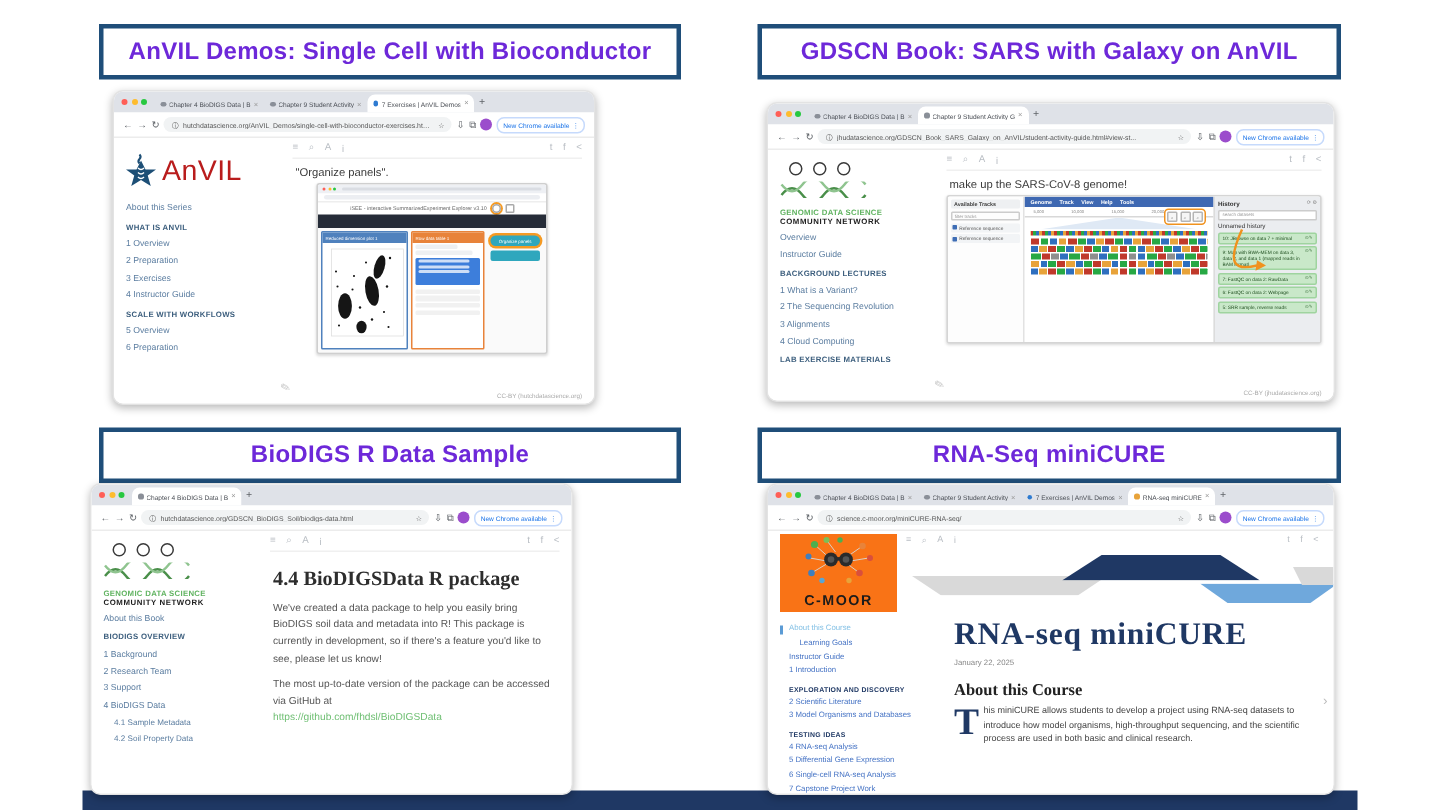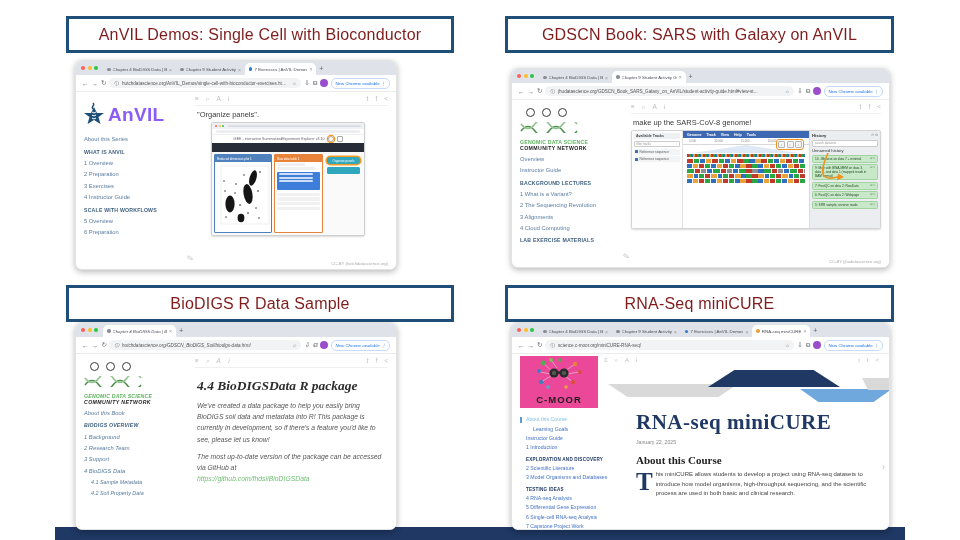--- a/index.html
+++ b/index.html
@@ -1,19 +1,19 @@
 <!DOCTYPE html>
 <html><head>
 <meta charset="utf-8">
 <style>
   html,body{margin:0;padding:0;width:960px;height:540px;background:#ffffff;overflow:hidden;
     font-family:"Liberation Sans",sans-serif;-webkit-font-smoothing:antialiased;}
   
   .tbox{position:absolute;background:#fff;border:3px solid #1f4e79;display:flex;align-items:center;justify-content:center;
-    color:#7f1d1d;font-weight:normal;font-size:16px;letter-spacing:.2px;}
+    color:#6d28d9;font-weight:bold;font-size:16px;letter-spacing:.2px;}
   .bottombar{position:absolute;left:55px;bottom:0;width:850px;height:13px;background:#1f3864;}
   
   .bw{position:absolute;background:#fff;border:1px solid #e3e3e3;border-radius:7px;overflow:hidden;
     box-shadow:0 2px 6px rgba(0,0,0,.28);display:flex;flex-direction:column;}
   .ts{height:14px;background:#dfe2e8;display:flex;align-items:center;padding:0 5px;flex:none;}
   .dots{display:flex;gap:2.5px;margin-right:5px;}
   .d{width:4px;height:4px;border-radius:50%;display:inline-block;}
   .d.r{background:#ff5f57}.d.y{background:#febc2e}.d.g{background:#28c840}
   .tabs{display:flex;align-items:flex-end;height:100%;overflow:hidden;}
   .tab{display:flex;align-items:center;gap:2px;max-width:72px;min-width:40px;height:11px;padding:0 4px;
@@ -36,21 +36,21 @@
   .bk-side{width:95px;flex:none;padding:6px 4px 0 8px;overflow:hidden;}
   .bk-main{flex:1;position:relative;overflow:hidden;padding:0 8px 0 12px;}
   .bk-tools{height:13px;display:flex;align-items:center;gap:7px;color:#b9bec4;font-size:6.5px;border-bottom:1px solid #f0f0f0;}
   .bk-tools .sp{flex:1}
   .it{font-size:5.8px;color:#5b7da0;margin:4.6px 0;line-height:1.15;}
   .it.head{color:#3d5f7e;font-weight:bold;font-size:5.2px;letter-spacing:.2px;margin-top:7px;}
   .it.sub{padding-left:7px;font-size:5.4px;}
   .credit{position:absolute;right:8px;bottom:3px;font-size:4.2px;color:#aaa;}
   .quill{position:absolute;left:4px;bottom:6px;color:#c9c9c9;font-size:8px;transform:rotate(-15deg);}
   .anvil-logo{display:flex;align-items:center;gap:2px;margin:4px 0 8px -2px;}
-  .anvil-word{font-size:19px;font-weight:bold;color:#8b5cf6;letter-spacing:.3px;}
+  .anvil-word{font-size:19px;font-weight:normal;color:#b91c1c;letter-spacing:.3px;}
   .gd-circles{display:flex;gap:7px;margin:2px 0 2px 6px;}
   .gd-c{width:7px;height:7px;border:1.3px solid #3a3a3a;border-radius:50%;}
   .gd-name1{color:#62b462;font-weight:bold;font-size:5.2px;letter-spacing:.2px;margin-top:2px;}
   .gd-name2{color:#1c1c1c;font-weight:bold;font-size:5.2px;letter-spacing:.4px;margin-bottom:4px;}
   .pgtitle{font-size:7.5px;color:#3a3a3a;margin:4px 0 3px 2px;}
   
   .shot1{width:152px;height:112px;border:1px solid #cfcfcf;border-radius:2px;margin:3px 0 0 16px;background:#fff;
     overflow:hidden;display:flex;flex-direction:column;box-shadow:0 1px 2px rgba(0,0,0,.15);}
   .s1-bar1{height:6px;background:#eef0f4;display:flex;align-items:center;gap:1.5px;padding:0 3px;}
   .s1-bar1 .d{width:2px;height:2px;}
@@ -114,21 +114,21 @@
   .serifh{font-family:"Liberation Serif",serif;font-weight:bold;color:#2d2d2d;}
   .bd-h{font-size:13.5px;margin:10px 0 6px 2px;}
   .bd-p{font-size:6.8px;color:#555;line-height:1.65;max-width:206px;margin:0 0 6px 2px;}
   .bd-link{color:#6fbf73;word-break:break-all;}
   
   .cm-cnt{flex-direction:column;}
   .cm-top{height:12px;display:flex;align-items:center;gap:7px;color:#b9bec4;font-size:6px;padding:0 10px 0 92px;}
   .cm-top .sp{flex:1}
   .cm-banner{height:38px;position:relative;overflow:hidden;flex:none;}
   .shape{position:absolute;}
-  .cm-logo{position:absolute;left:8px;top:2px;width:78px;height:52px;background:#ec4899;z-index:3;text-align:center;}
+  .cm-logo{position:absolute;left:8px;top:2px;width:78px;height:52px;background:#f97316;z-index:3;text-align:center;}
   .cm-word{font-size:9.5px;font-weight:bold;color:#1b1b1b;letter-spacing:1px;margin-top:-2px;}
   .cm-body{flex:1;display:flex;overflow:hidden;}
   .cm-side{width:98px;flex:none;padding:10px 2px 0 14px;overflow:hidden;}
   .cm-side .it{color:#4472c4;font-size:5.2px;margin:3.4px 0;}
   .cm-side .it.head{color:#1f3864;font-weight:bold;font-size:4.6px;letter-spacing:.2px;margin-top:6px;}
   .cm-side .it.sub{padding-left:7px;}
   .cm-side .it.active{color:#85c1e5;border-left:2px solid #5b9bd5;padding-left:4px;margin-left:-6px;}
   .cm-main{flex:1;position:relative;padding:2px 14px 0 10px;overflow:hidden;}
   .cm-title{font-family:"Liberation Serif",serif;font-weight:bold;color:#1f3864;font-size:21px;letter-spacing:.5px;margin:4px 0 4px 0;}
   .cm-date{font-size:5.2px;color:#888;}
@@ -458,21 +458,21 @@
           <path d="M196,22 C186,44 190,50 206,46" fill="none" stroke="#f0921e" stroke-width="1.6"></path>
           <polygon points="206,42.5 212,46 205,49.5" fill="#f0921e"></polygon>
         </svg>
       </div>
       <span class="quill">✎</span>
       <div class="credit">CC-BY (jhudatascience.org)</div>
     </div>
   </div>
 </div>
 
-<div class="bw" style="left:75px;top:322px;width:320px;height:206px;font-style:italic;">
+<div class="bw" style="left:60px;top:322px;width:320px;height:206px;">
   <div class="ts">
     <span class="dots">
         <span class="d r"></span>
         <span class="d y"></span>
         <span class="d g"></span>
       </span>
     <div class="tabs">
 
     <div class="tab active">
           <span class="fav" style="background: rgb(138, 143, 152);"></span>

